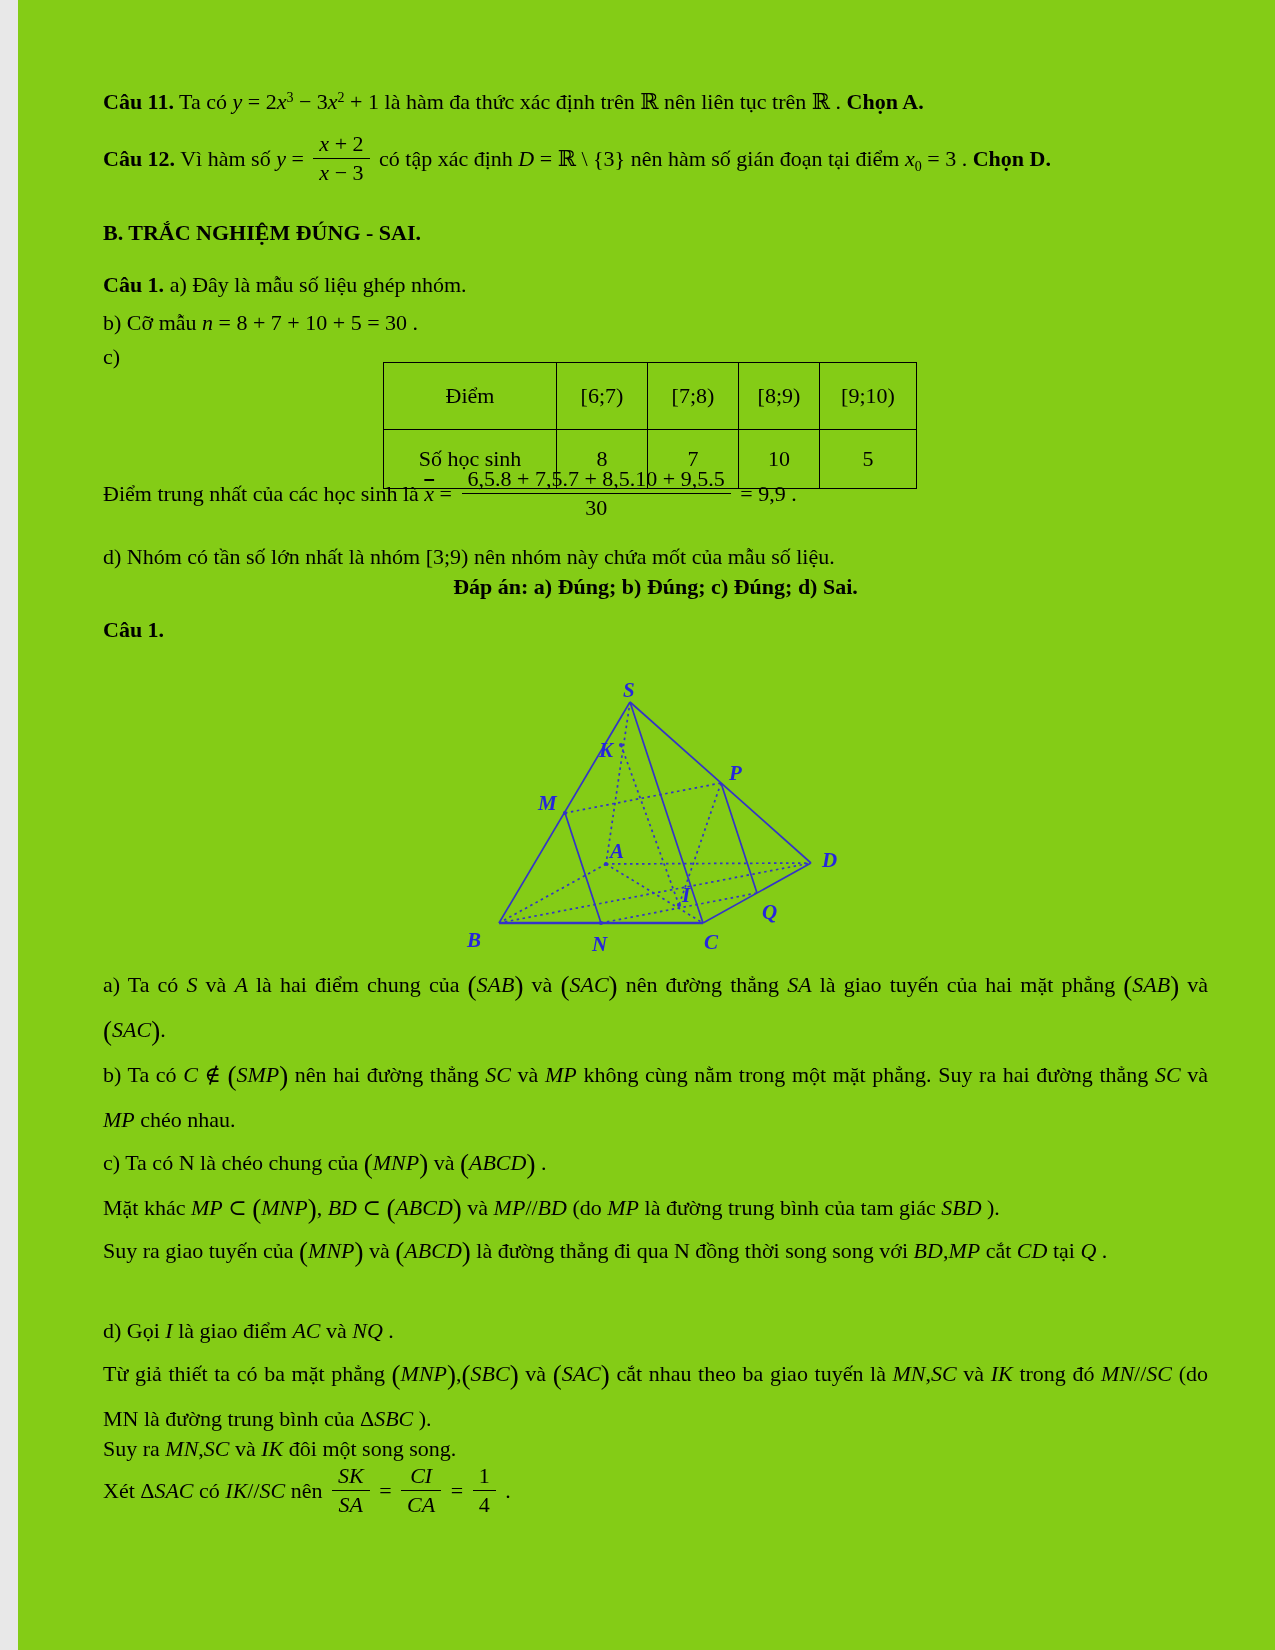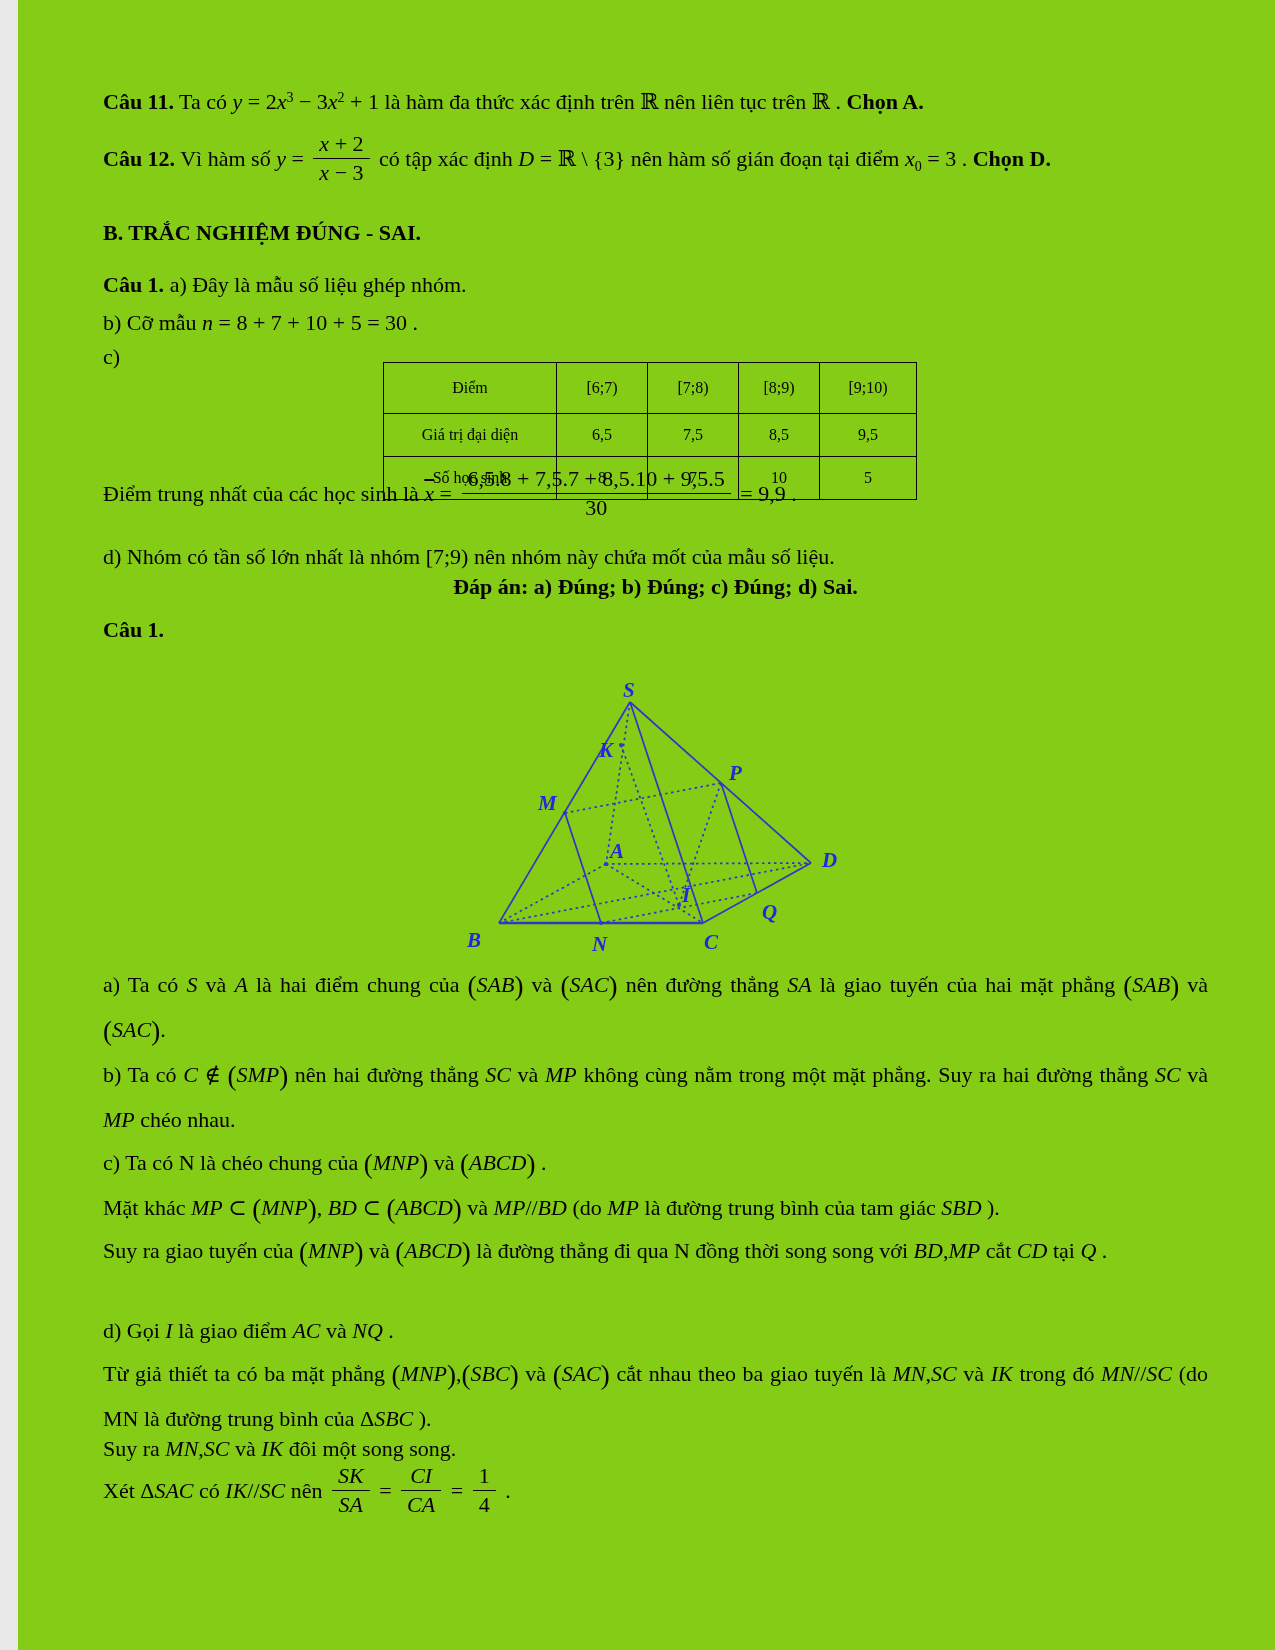--- a/index.html
+++ b/index.html
@@ -24,21 +24,21 @@
   .frac{display:inline-block;vertical-align:middle;text-align:center;line-height:normal;margin:0 4px;transform:translateY(-2px);}
   .frac .num{display:block;line-height:28px;padding:0 6px;}
   .frac .den{display:block;line-height:28px;padding:0 6px;border-top:1.5px solid #000;}
   .freq-table{
     position:absolute;left:365px;top:362px;
     border-collapse:collapse;
   }
   .freq-table td{
     border:1.6px solid #000;
     text-align:center;vertical-align:middle;
-    padding:4px 6px;font-size:16px;
+    padding:12px 6px;font-size:22px;
   }
   .freq-table tr:first-child td{height:42px;}
   .freq-table tr td{height:34px;}
   .col-label{width:160px;}
   .col-a{width:78px;}.col-b{width:78px;}.col-c{width:68px;}.col-d{width:84px;}
   .figure-wrap{position:absolute;left:420px;top:636px;width:412px;height:328px;}
   .fig-label{font-family:"Liberation Serif","DejaVu Serif",serif;font-style:italic;font-weight:bold;font-size:21px;}
 </style>
 </head>
 <body>
@@ -55,38 +55,31 @@
   <table class="freq-table">
     <tbody>
         <tr>
       <td class="col-label">Điểm</td>
       <td class="col-a">[6;7)</td>
       <td class="col-b">[7;8)</td>
       <td class="col-c">[8;9)</td>
       <td class="col-d">[9;10)</td>
     </tr>
     <tr>
-      <td>Giá trị đại diện</td>
-      <td>6,5</td>
-      <td>7,5</td>
-      <td>8,5</td>
-      <td>9,5</td>
-    </tr>
-    <tr>
       <td>Số học sinh</td>
       <td>8</td>
       <td>7</td>
       <td>10</td>
       <td>5</td>
     </tr>
   </tbody>
     </table>
 
   <div class="para" style="top:467px;"><span class="seg-t">Điểm trung nhất của các học sinh là </span><span class="seg-bar">x</span><span class="seg-t"> = </span><span class="frac"><span class="num"><span class="seg-t">6,5.8 + 7,5.7 + 8,5.10 + 9,5.5</span></span><span class="den"><span class="seg-t">30</span></span></span><span class="seg-t"> = 9,9 .</span></div>
-  <div class="para" style="top:534px;"><span class="seg-t">d) Nhóm có tần số lớn nhất là nhóm [7;9) nên nhóm này chứa mốt của mẫu số liệu.</span></div>
+  <div class="para" style="top:534px;"><span class="seg-t">d) Nhóm có tần số lớn nhất là nhóm [3;9) nên nhóm này chứa mốt của mẫu số liệu.</span></div>
   <div class="para" style="top:564px;text-align:center;"><span class="seg-b">Đáp án: a) Đúng;  b) Đúng;   c) Đúng;   d) Sai.</span></div>
   <div class="para" style="top:607px;"><span class="seg-b">Câu 1.</span></div>
 
   <div class="figure-wrap"><svg viewBox="420 636 412 328" width="412" height="328">
         <line x1="612" y1="702" x2="588" y2="864" stroke="#3434c8" stroke-width="1.7" stroke-dasharray="2.5 3.5"></line>
         <line x1="588" y1="864" x2="481" y2="923" stroke="#3434c8" stroke-width="1.7" stroke-dasharray="2.5 3.5"></line>
         <line x1="588" y1="864" x2="685" y2="923" stroke="#3434c8" stroke-width="1.7" stroke-dasharray="2.5 3.5"></line>
         <line x1="588" y1="864" x2="793" y2="863" stroke="#3434c8" stroke-width="1.7" stroke-dasharray="2.5 3.5"></line>
         <line x1="481" y1="923" x2="793" y2="863" stroke="#3434c8" stroke-width="1.7" stroke-dasharray="2.5 3.5"></line>
         <line x1="547" y1="813" x2="703" y2="783" stroke="#3434c8" stroke-width="1.7" stroke-dasharray="2.5 3.5"></line>

